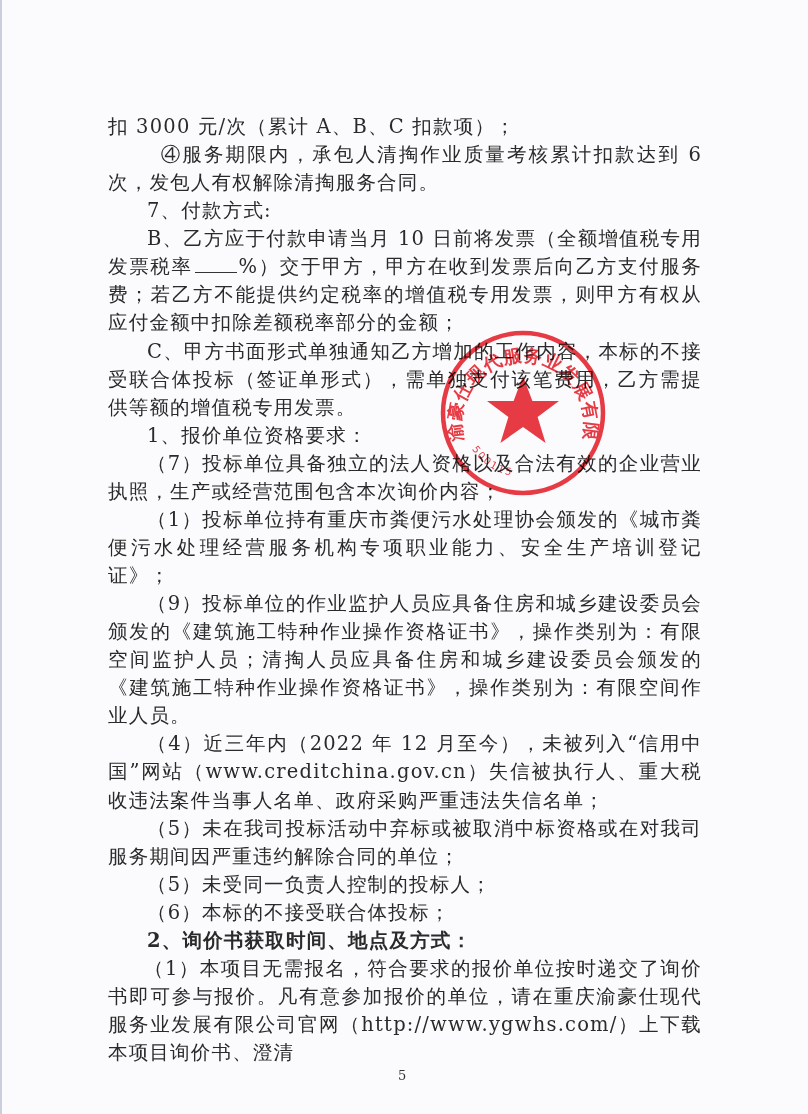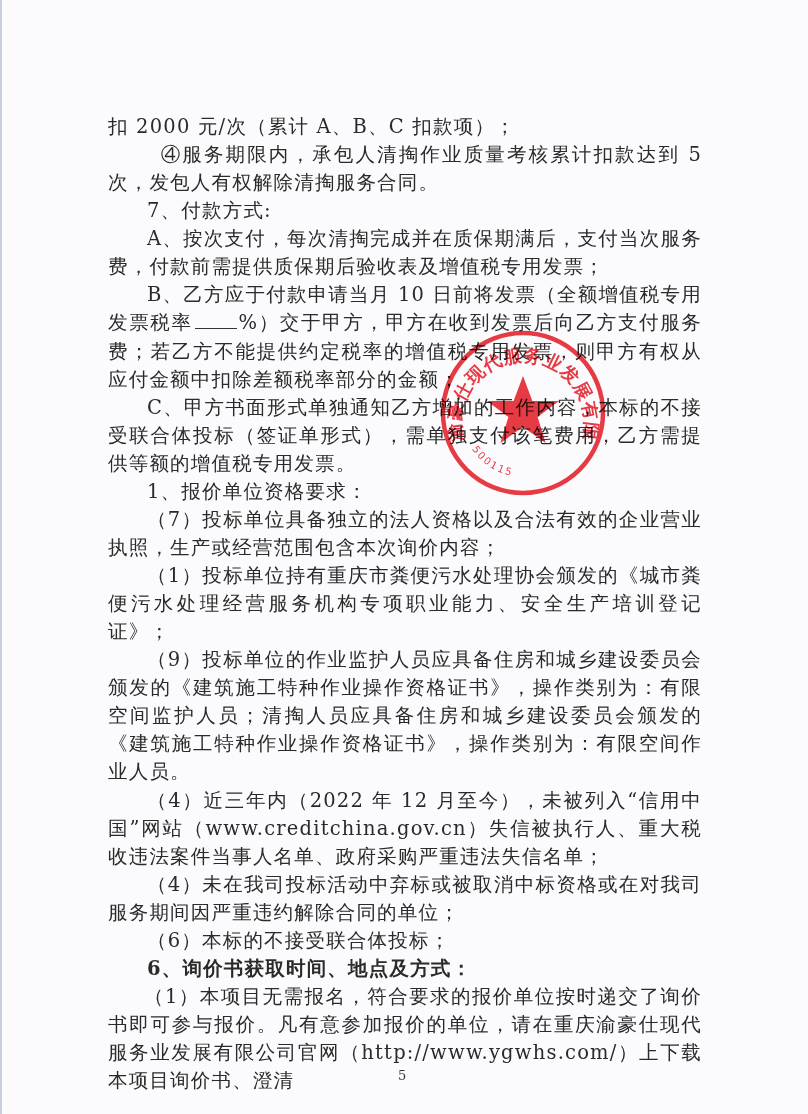--- a/index.html
+++ b/index.html
@@ -44,34 +44,34 @@
     opacity: 0.88;
     mix-blend-mode: multiply;
   }
 </style>
 </head>
 <body>
 
 <div class="left-edge"></div>
 
 <div class="page-body">
-  <p class="para">扣 2000 元/次（累计 A、B、C 扣款项）；</p>
-  <p class="para ind3">④服务期限内，承包人清掏作业质量考核累计扣款达到 5 次，发包人有权解除清掏服务合同。</p>
+  <p class="para">扣 3000 元/次（累计 A、B、C 扣款项）；</p>
+  <p class="para ind3">④服务期限内，承包人清掏作业质量考核累计扣款达到 6 次，发包人有权解除清掏服务合同。</p>
   <p class="para ind2">7、付款方式:</p>
-  <p class="para ind2">A、按次支付，每次清掏完成并在质保期满后，支付当次服务费，付款前需提供质保期后验收表及增值税专用发票；</p>
   <p class="para ind2"><span>B、乙方应于付款申请当月 10 日前将发票（全额增值税专用发票税率</span><span class="blank"></span><span>%）交于甲方，甲方在收到发票后向乙方支付服务费；若乙方不能提供约定税率的增值税专用发票，则甲方有权从应付金额中扣除差额税率部分的金额；</span></p>
   <p class="para ind2">C、甲方书面形式单独通知乙方增加的工作内容，本标的不接受联合体投标（签证单形式），需单独支付该笔费用，乙方需提供等额的增值税专用发票。</p>
   <p class="para ind2">1、报价单位资格要求：</p>
   <p class="para ind2">（7）投标单位具备独立的法人资格以及合法有效的企业营业执照，生产或经营范围包含本次询价内容；</p>
   <p class="para ind2">（1）投标单位持有重庆市粪便污水处理协会颁发的《城市粪便污水处理经营服务机构专项职业能力、安全生产培训登记证》；</p>
   <p class="para ind2">（9）投标单位的作业监护人员应具备住房和城乡建设委员会颁发的《建筑施工特种作业操作资格证书》，操作类别为：有限空间监护人员；清掏人员应具备住房和城乡建设委员会颁发的《建筑施工特种作业操作资格证书》，操作类别为：有限空间作业人员。</p>
   <p class="para ind2">（4）近三年内（2022 年 12 月至今），未被列入“信用中国”网站（www.creditchina.gov.cn）失信被执行人、重大税收违法案件当事人名单、政府采购严重违法失信名单；</p>
-  <p class="para ind2">（4）未在我司投标活动中弃标或被取消中标资格或在对我司服务期间因严重违约解除合同的单位；</p>
+  <p class="para ind2">（5）未在我司投标活动中弃标或被取消中标资格或在对我司服务期间因严重违约解除合同的单位；</p>
+  <p class="para ind2">（5）未受同一负责人控制的投标人；</p>
   <p class="para ind2">（6）本标的不接受联合体投标；</p>
-  <p class="para ind2 bold">6、询价书获取时间、地点及方式：</p>
+  <p class="para ind2 bold">2、询价书获取时间、地点及方式：</p>
   <p class="para ind2b">（1）本项目无需报名，符合要求的报价单位按时递交了询价书即可参与报价。凡有意参加报价的单位，请在重庆渝豪仕现代服务业发展有限公司官网（http://www.ygwhs.com/）上下载本项目询价书、澄清</p>
 </div>
 
 <svg class="seal" viewBox="0 0 170 170" xmlns="http://www.w3.org/2000/svg">
   <defs>
     <path id="sealArc" d="M 28 120 A 62 62 0 1 1 142 120" fill="none"></path>
     <path id="codeArc" d="M 32 118 A 60 60 0 0 0 92 148" fill="none"></path>
   </defs>
   <circle cx="85" cy="85" r="80" fill="none" stroke="#e8202a" stroke-width="4.5"></circle>
   <polygon points="85,48 94.4,73 121,73 99.6,89 107.6,115 85,99 62.4,115 70.4,89 49,73 75.6,73" fill="#e8202a"></polygon>

